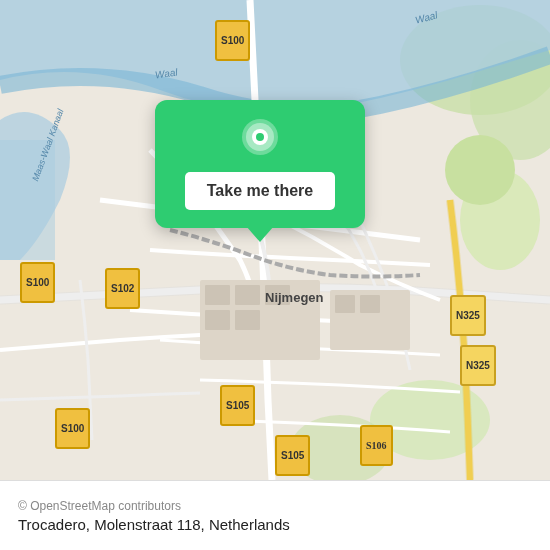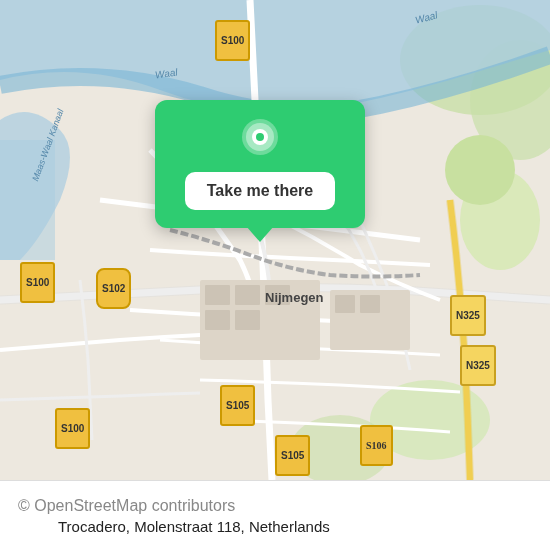--- a/index.html
+++ b/index.html
@@ -69,21 +69,21 @@
     .pin-icon {
       width: 44px;
       height: 44px;
       margin-bottom: 10px;
     }
 
     .take-me-there-btn {
       background: white;
       color: #333;
       border: none;
-      border-radius: 10px;
+      border-radius: 5px;
       padding: 10px 22px;
       font-size: 16px;
       font-weight: 600;
       cursor: pointer;
       white-space: nowrap;
     }
 
     
     .info-bar {
       width: 100%;
@@ -97,30 +97,29 @@
       flex-shrink: 0;
     }
 
     .info-left {
       display: flex;
       flex-direction: column;
       justify-content: center;
     }
 
     .osm-credit {
-      font-size: 16px;
+      font-size: 12px;
       color: #888;
       margin-bottom: 3px;
     }
 
     .location-name {
       font-size: 15px;
       color: #222;
       font-weight: 400;
-      margin-left: 40px;
     }
 
     .moovit-logo {
       display: flex;
       align-items: center;
       gap: 0px;
     }
 
     .moovit-icon {
       width: 40px;
@@ -220,21 +219,21 @@
       <rect x="330" y="290" width="80" height="60" fill="#ddd5c8" rx="2"></rect>
       <rect x="335" y="295" width="20" height="18" fill="#ccc3b5" rx="1"></rect>
       <rect x="360" y="295" width="20" height="18" fill="#ccc3b5" rx="1"></rect>
 
       <path d="M 170,230 Q 210,240 250,255 Q 290,270 330,275 Q 370,278 420,275" stroke="#aaa" stroke-width="4" fill="none" stroke-dasharray="8,3"></path>
 
     </svg>
 
     <div class="road-badge" style="left:215px;top:20px;">S100</div>
     <div class="road-badge" style="left:20px;top:262px;">S100</div>
-    <div class="road-badge" style="left:96px;top:268px;border-radius:8px;">S102</div>
+    <div class="road-badge" style="left:105px;top:268px;">S102</div>
     <div class="road-badge" style="left:55px;top:408px;">S100</div>
     <div class="road-badge" style="left:220px;top:385px;">S105</div>
     <div class="road-badge" style="left:275px;top:435px;">S105</div>
     <div class="road-badge" style="left:360px;top:425px;font-family:Liberation Serif, serif;">S106</div>
     <div class="road-badge" style="left:450px;top:295px;background:#f5d560;border-color:#c8a020;">N325</div>
     <div class="road-badge" style="left:460px;top:345px;background:#f5d560;border-color:#c8a020;">N325</div>
 
     <div class="water-label" style="left:415px;top:12px;">Waal</div>
     <div class="water-label" style="left:155px;top:68px;transform:rotate(-8deg);">Waal</div>
     <div class="water-label" style="left:10px;top:140px;transform:rotate(-70deg);font-size:9px;">Maas-Waal Kanaal</div>

